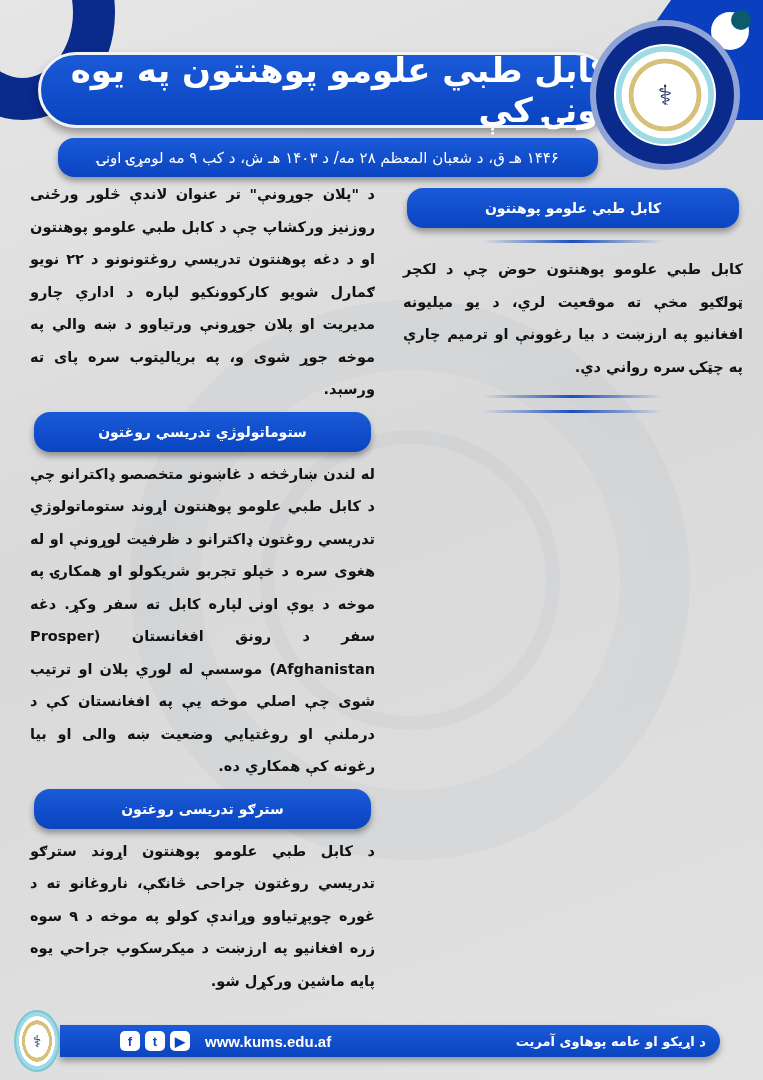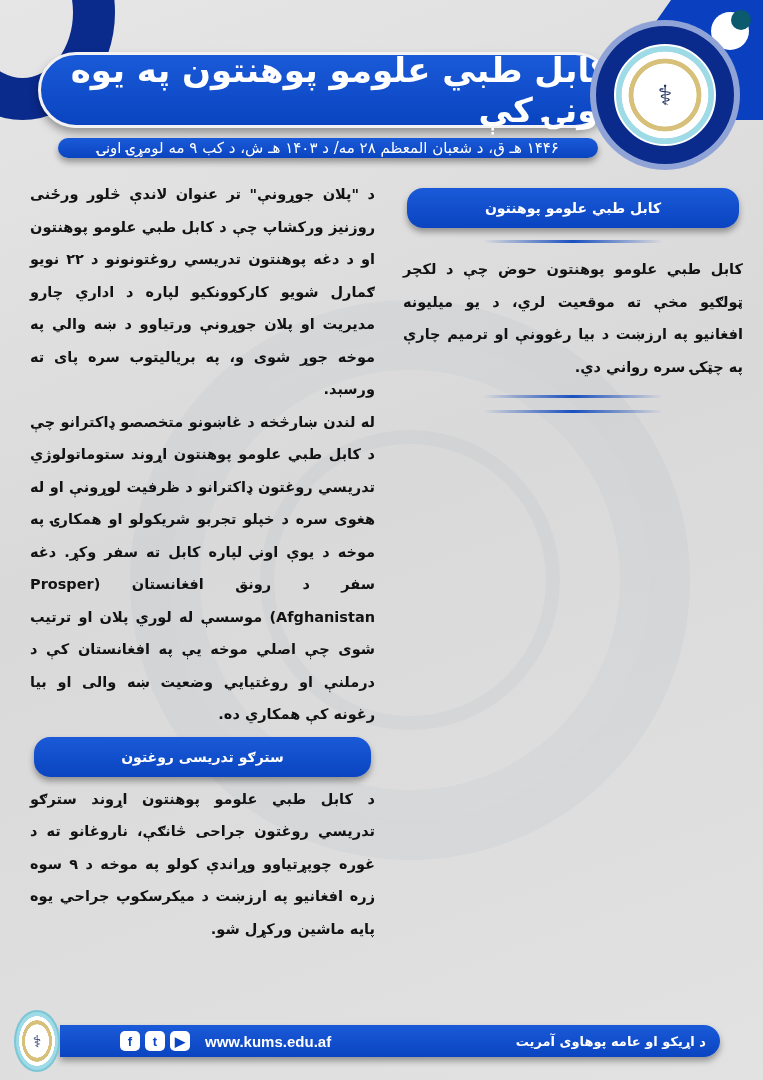--- a/index.html
+++ b/index.html
@@ -73,21 +73,21 @@
     display: flex; align-items: center; justify-content: center;
     z-index: 2;
   }
   .title-bar span {
     direction: rtl; color: #fff; font-size: 34px; font-weight: bold;
     font-family: "DejaVu Sans", sans-serif;
   }
   
   .date-bar {
     position: absolute; left: 58px; top: 138px;
-    width: 540px; height: 20px;
+    width: 540px; height: 39px;
     background: linear-gradient(180deg, #1a5ad8 0%, #0a44c0 100%);
     border-radius: 16px;
     box-shadow: 0 4px 6px rgba(0,0,0,0.35);
     display: flex; align-items: center; justify-content: center;
     z-index: 2;
   }
   .date-bar span { direction: rtl; color: #fff; font-size: 15px; }
 
   
   .col { position: absolute; direction: rtl; z-index: 2; }
@@ -165,20 +165,21 @@
 <div class="col col-right">
   <div class="section-header">کابل طبي علومو پوهنتون</div>
   <div class="sep"></div>
   <p class="para">کابل طبي علومو پوهنتون حوض چې د لکچر ټولګيو مخې ته موقعيت لري، د يو ميليونه افغانيو په ارزښت د بيا رغوونې او ترميم چارې په چټکۍ سره رواني دي.</p>
   <div class="sep"></div>
   <div class="sep"></div>
 </div>
 
 <div class="col col-left">
   <p class="para">د "پلان جوړونې" تر عنوان لاندې څلور ورځنی روزنيز ورکشاپ چې د کابل طبي علومو پوهنتون او د دغه پوهنتون تدريسي روغتونونو د ۲۲ نويو ګمارل شويو کارکوونکيو لپاره د اداري چارو مديريت او پلان جوړونې ورتياوو د ښه والي په موخه جوړ شوی و، په برياليتوب سره پای ته ورسېد.</p>
+  <div class="section-header">ستوماتولوژي تدريسي روغتون</div>
   <p class="para">له لندن ښارڅخه د غاښونو متخصصو ډاکترانو چې د کابل طبي علومو پوهنتون اړوند ستوماتولوژي تدريسي روغتون ډاکترانو د ظرفيت لوړونې او له هغوی سره د خپلو تجربو شريکولو او همکارۍ په موخه د يوې اونۍ لپاره کابل ته سفر وکړ. دغه سفر د رونق افغانستان (Prosper Afghanistan) موسسې له لوري پلان او ترتيب شوی چې اصلي موخه يې په افغانستان کې د درملنې او روغتيايي وضعيت ښه والی او بيا رغونه کې همکاري ده.</p>
   <div class="section-header">سترګو تدريسی روغتون</div>
   <p class="para">د کابل طبي علومو پوهنتون اړوند سترګو تدريسي روغتون جراحی څانګې، ناروغانو ته د غوره چوپړتياوو وړاندې کولو په موخه د ۹ سوه زره افغانيو په ارزښت د ميکرسکوپ جراحي يوه پايه ماشين ورکړل شو.</p>
 </div>
 
 <div class="footer-logo">
   <span>⚕</span>
 </div>
 <div class="footer-bar">
   <div class="social">

